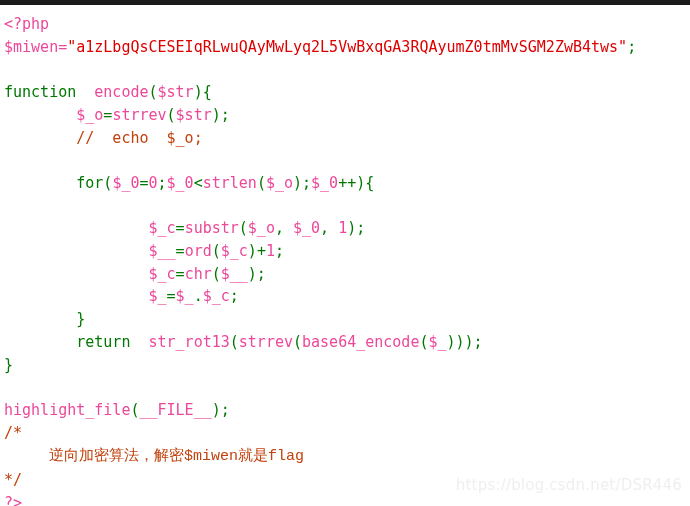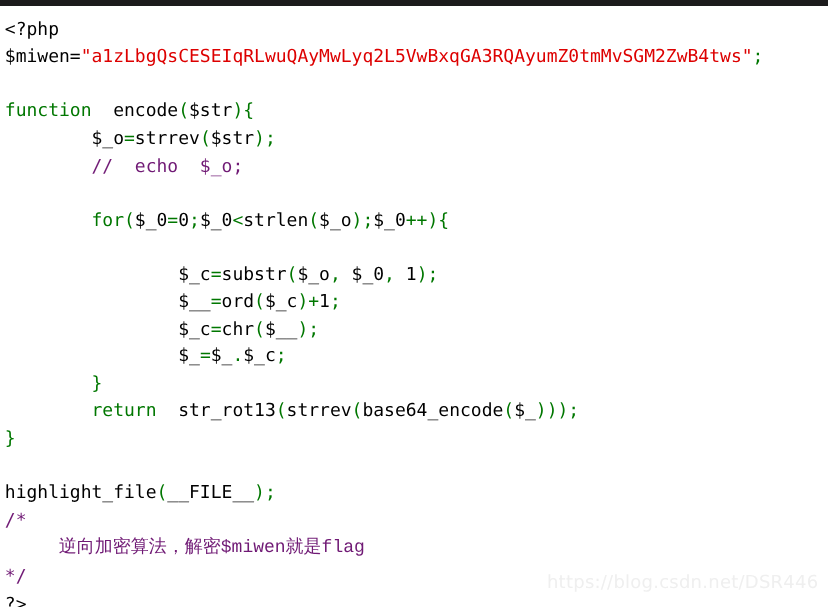--- a/index.html
+++ b/index.html
@@ -34,24 +34,24 @@
     padding: 8px 0 0 4px;
     font-family: "DejaVu Sans Mono", "Liberation Mono", monospace;
     font-size: 15px;
     line-height: 22.7px;
     white-space: pre;
     letter-spacing: 0px;
     font-weight: 500;
   }
   .ln { display: block; min-height: 22.7px; }
   .blank { display: block; height: 22.7px; }
-  .def  { color: #000000; }
+  .def  { color: #ec4899; }
   .kw   { color: #007700; }
   .str  { color: #dd0000; }
-  .cmt  { color: #701a75; }
+  .cmt  { color: #c2410c; }
   .cjk  { font-family: Liberation Mono, monospace; }
   #watermark {
     position: absolute;
     right: 8px;
     bottom: 12px;
     font-family: "DejaVu Sans", "Liberation Sans", sans-serif;
     font-size: 15px;
     color: #efefef;
     letter-spacing: 0.2px;
     white-space: nowrap;

